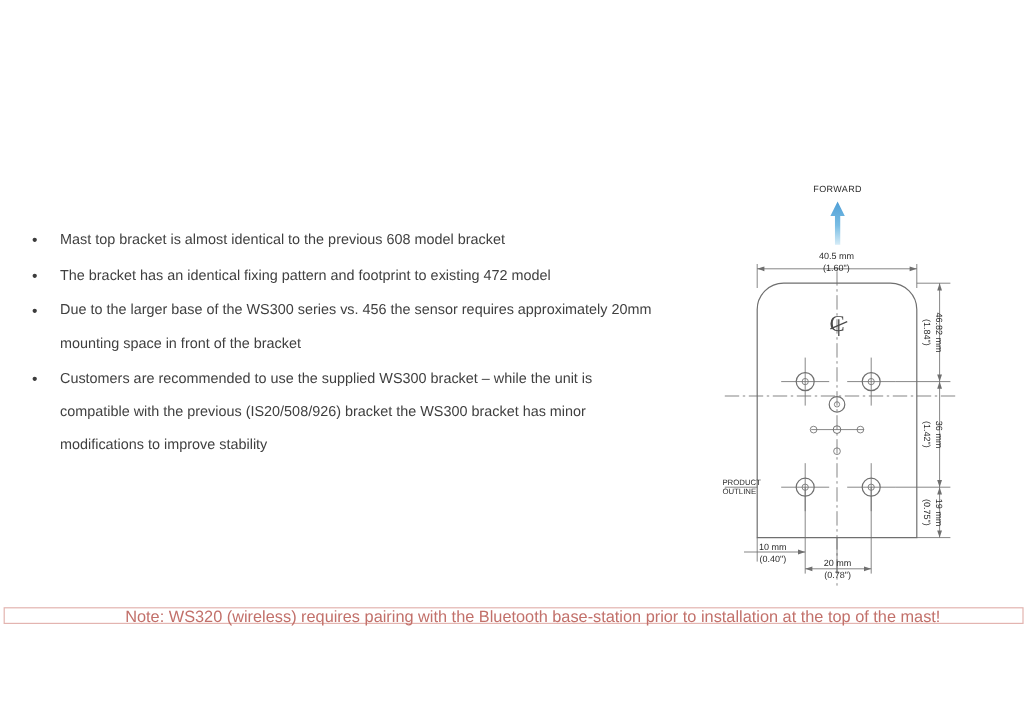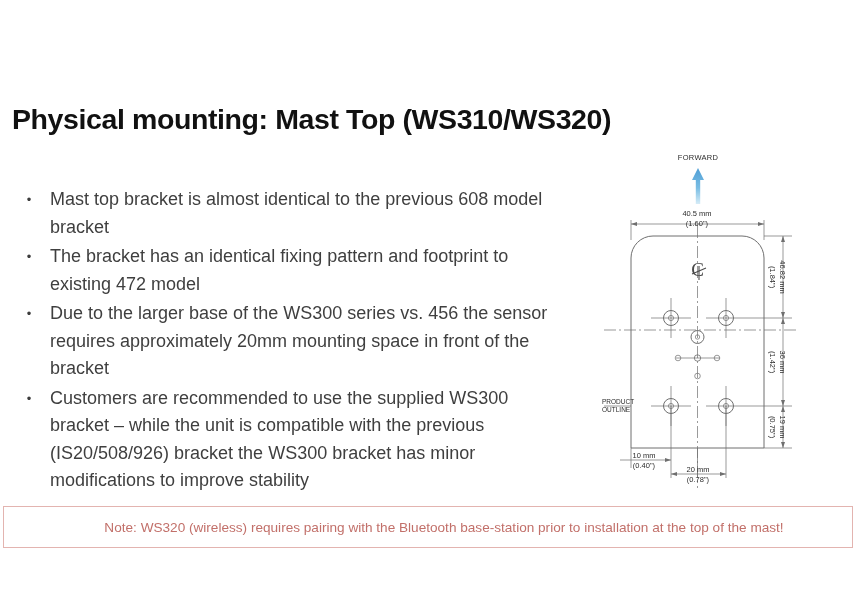--- a/index.html
+++ b/index.html
@@ -50,33 +50,33 @@
   .bullet-mark {
     width: 42px;
     flex: 0 0 42px;
     text-align: center;
     color: #3c3c3c;
     font-size: 13px;
     line-height: 27.5px;
   }
   .bullet-text {
     flex: 1 1 auto;
-    font-size: 18px;
+    font-size: 12px;
     line-height: 27.5px;
     color: #3f3f3f;
     font-family: "Liberation Sans", sans-serif;
   }
 
   
   #note-banner {
     position: absolute;
     left: 3px;
     top: 506px;
     width: 850px;
-    height: 42px;
+    height: 14px;
     border: 1px solid #e3b4b0;
     box-sizing: border-box;
     display: flex;
     align-items: center;
     justify-content: center;
     background: #ffffff;
     padding-left: 32px;
   }
   #note-text {
     font-size: 13.6px;
@@ -94,21 +94,20 @@
     height: 345px;
     text-decoration: underline;
   }
   #drawing svg { display: block; }
 </style>
 </head>
 <body>
 
 <div id="slide">
 
-  <div id="slide-title">Physical mounting: Mast Top (WS310/WS320)</div>
 
   <div id="bullets">
 
     <div class="bullet-row">
       <span class="bullet-mark">•</span>
       <span class="bullet-text">Mast top bracket is almost identical to the previous 608 model bracket</span>
     </div>
 
     <div class="bullet-row">
       <span class="bullet-mark">•</span>

